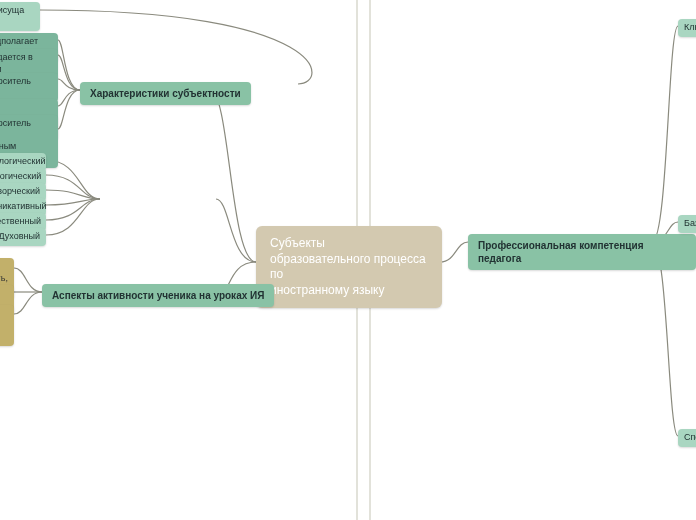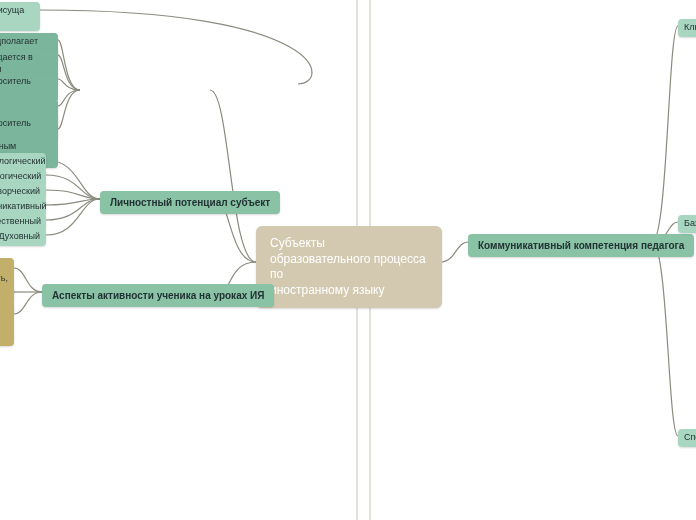--- a/index.html
+++ b/index.html
@@ -106,41 +106,41 @@
     <path d="M357,0 L357,520" style="stroke:#cfcfc2"></path>
     <path d="M370,0 L370,520" style="stroke:#cfcfc2"></path>
   </svg>
 
   <div class="node root" style="left:256px; top:226px;">Субъекты
 образовательного процесса по
 иностранному языку</div>
 
   <div class="node leaf lite" style="left:-60px; top:2px; width:100px;">Субъекту присуща активность</div>
 
+  <div class="node level1" style="left:80px; top:82px;">Характеристики субъектности</div>
 
   <div class="node leaf" style="left:-62px; top:33px; width:120px;">Субъект предполагает объект</div>
   <div class="node leaf" style="left:-62px; top:49px; width:120px;">Субъект рождается в деятельности</div>
   <div class="node leaf" style="left:-62px; top:73px; width:120px;">Субъект — носитель смысла</div>
   <div class="node leaf" style="left:-62px; top:99px; width:120px;">Субъект взаимодействует со средой</div>
   <div class="node leaf" style="left:-62px; top:115px; width:120px;">Субъект — носитель активности с индивидуальным потенциалом</div>
 
-  <div class="node level1" style="left:100px; top:191px;">Личностный потенциал субъект</div>
 
   <div class="node leaf lite" style="left:-36px; top:153px; width:82px; text-align:right;">Гносеологический</div>
   <div class="node leaf lite" style="left:-36px; top:168px; width:82px; text-align:right;">Аксиологический</div>
   <div class="node leaf lite" style="left:-36px; top:183px; width:82px; text-align:right;">Творческий</div>
   <div class="node leaf lite" style="left:-36px; top:198px; width:82px; text-align:right;">Коммуникативный</div>
   <div class="node leaf lite" style="left:-36px; top:213px; width:82px; text-align:right;">Художественный</div>
   <div class="node leaf lite" style="left:-36px; top:228px; width:82px; text-align:right;">Духовный</div>
 
   <div class="node level1" style="left:42px; top:284px;">Аспекты активности ученика на уроках ИЯ</div>
 
   <div class="node leaf alt" style="left:-120px; top:258px; width:134px;">эмоциональная (сопереживание, активность, страсти, эмоции)</div>
   <div class="node leaf alt" style="left:-120px; top:285px; width:134px;">интеллектуальная (знания, умения)</div>
   <div class="node leaf alt" style="left:-120px; top:305px; width:134px;">речевая (общение в паре, группе, ролевых играх, дискуссиях)</div>
 
-  <div class="node level1" style="left:468px; top:234px;">Коммуникативный компетенция педагога</div>
+  <div class="node level1" style="left:468px; top:234px;">Профессиональная компетенция педагога</div>
 
   <div class="node leaf lite" style="left:678px; top:19px; width:60px;">Ключевые</div>
   <div class="node leaf lite" style="left:678px; top:215px; width:60px;">Базовые</div>
   <div class="node leaf lite" style="left:678px; top:429px; width:60px;">Специальные</div>
 
 </div>
 
 </body></html>

